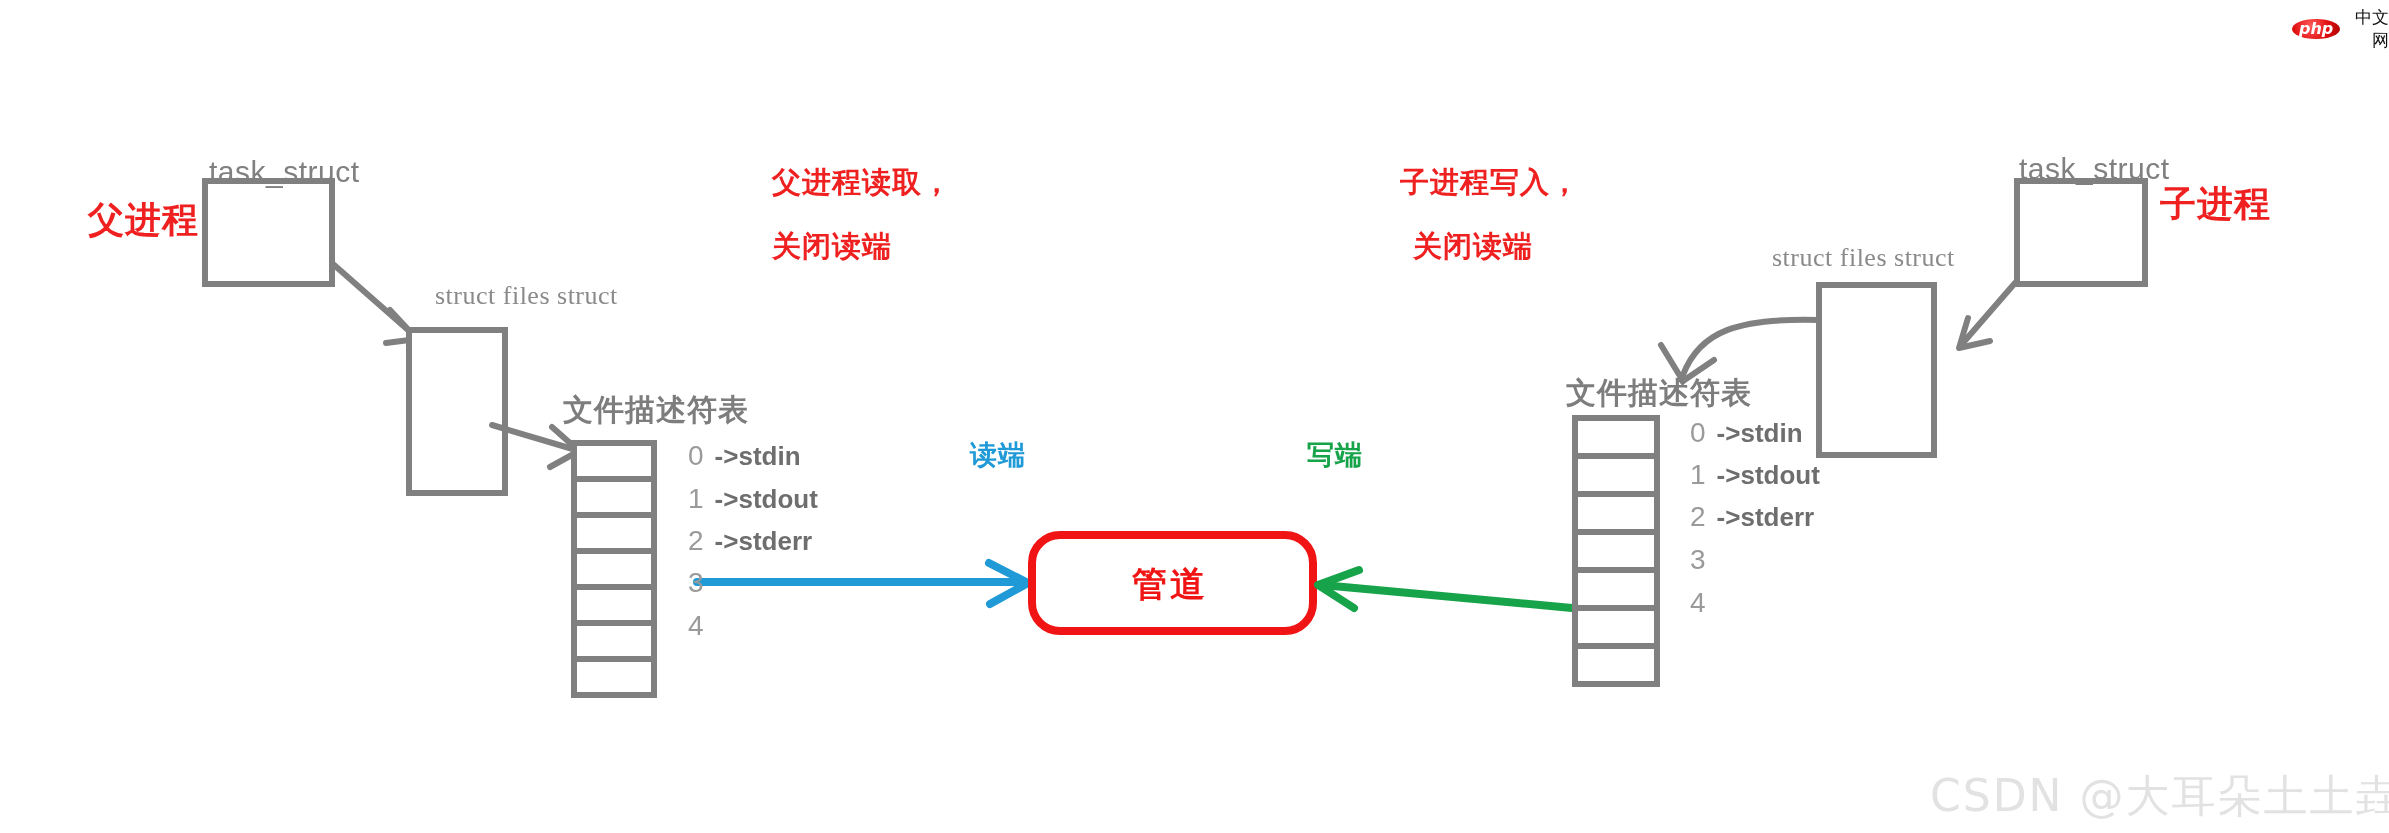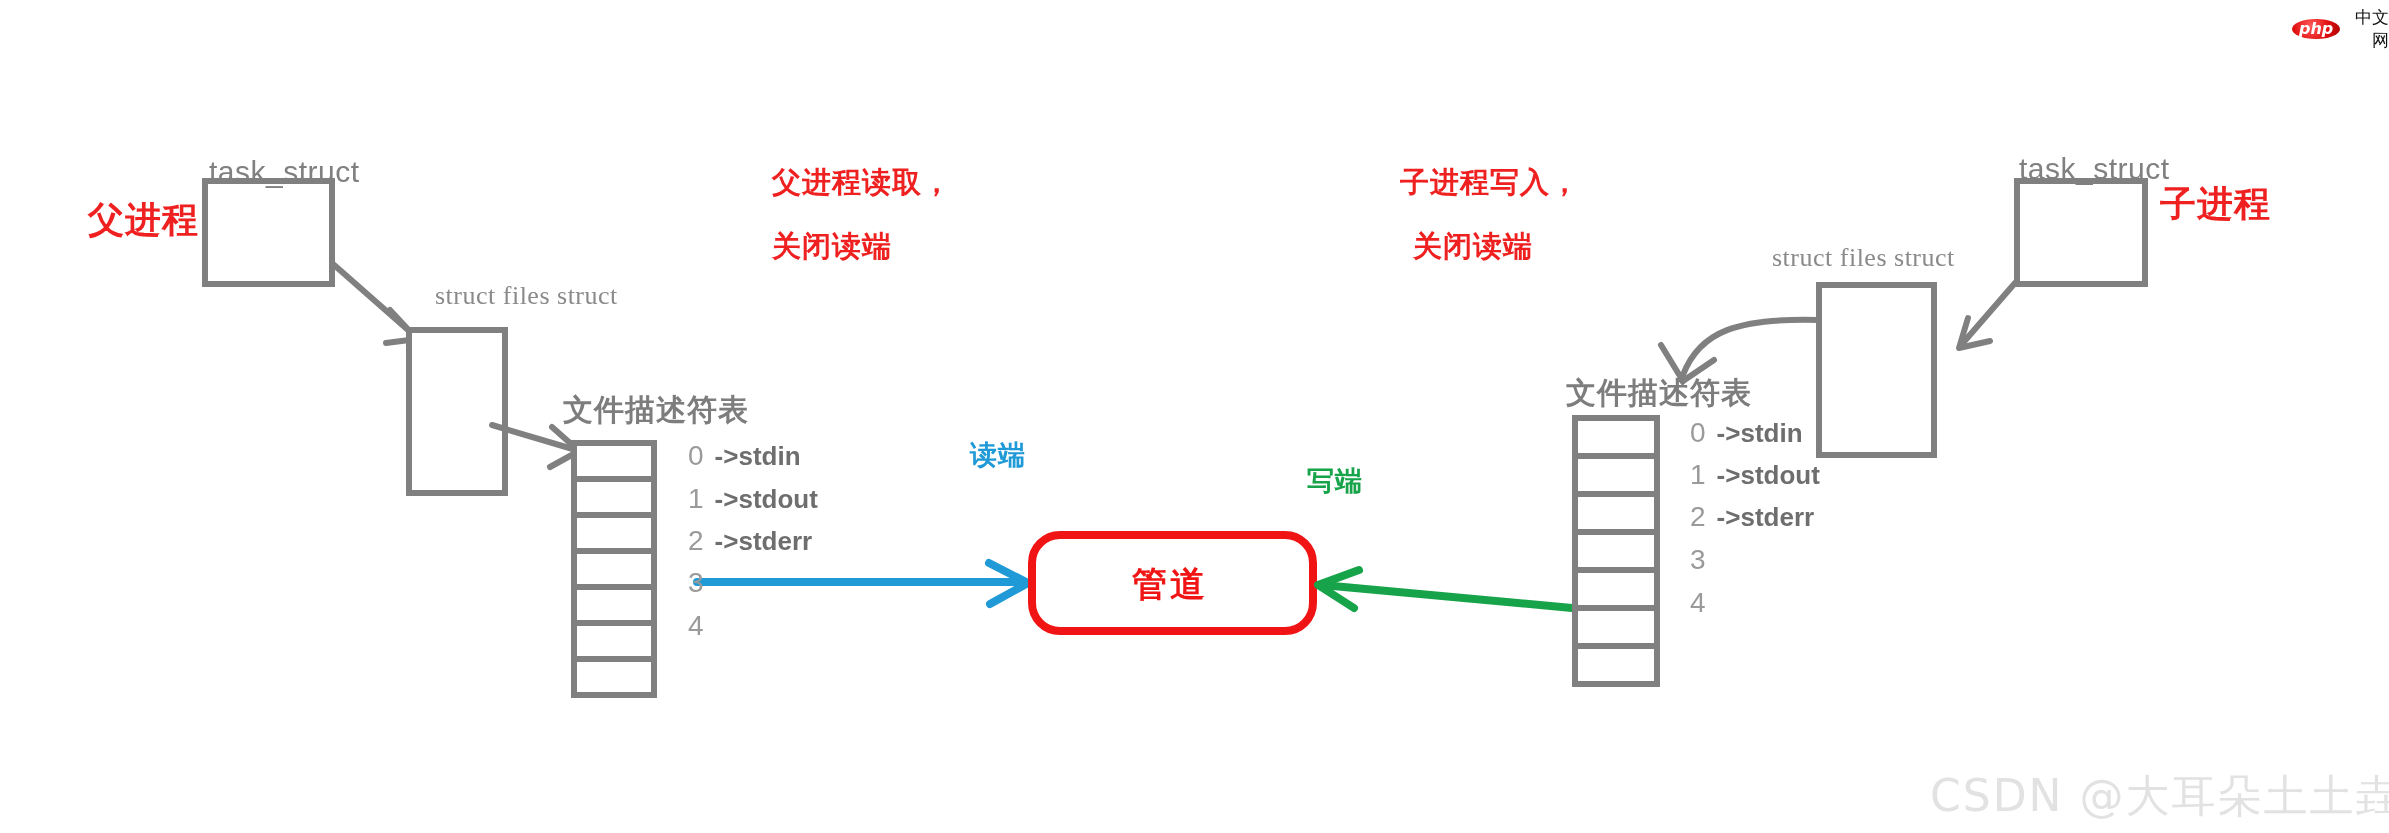--- a/index.html
+++ b/index.html
@@ -73,21 +73,20 @@
     font-weight: bold;
     font-size: 27px;
     letter-spacing: 1px;
   }
   .end-write {
     color: #17a34a;
     font-family: "DejaVu Sans", sans-serif;
     font-weight: bold;
     font-size: 27px;
     letter-spacing: 1px;
-    margin-top: 26px;
   }
   .pipe-label {
     color: #f01414;
     font-family: "DejaVu Sans", sans-serif;
     font-weight: bold;
     font-size: 35px;
     letter-spacing: 3px;
   }
   
   .fd-row {

